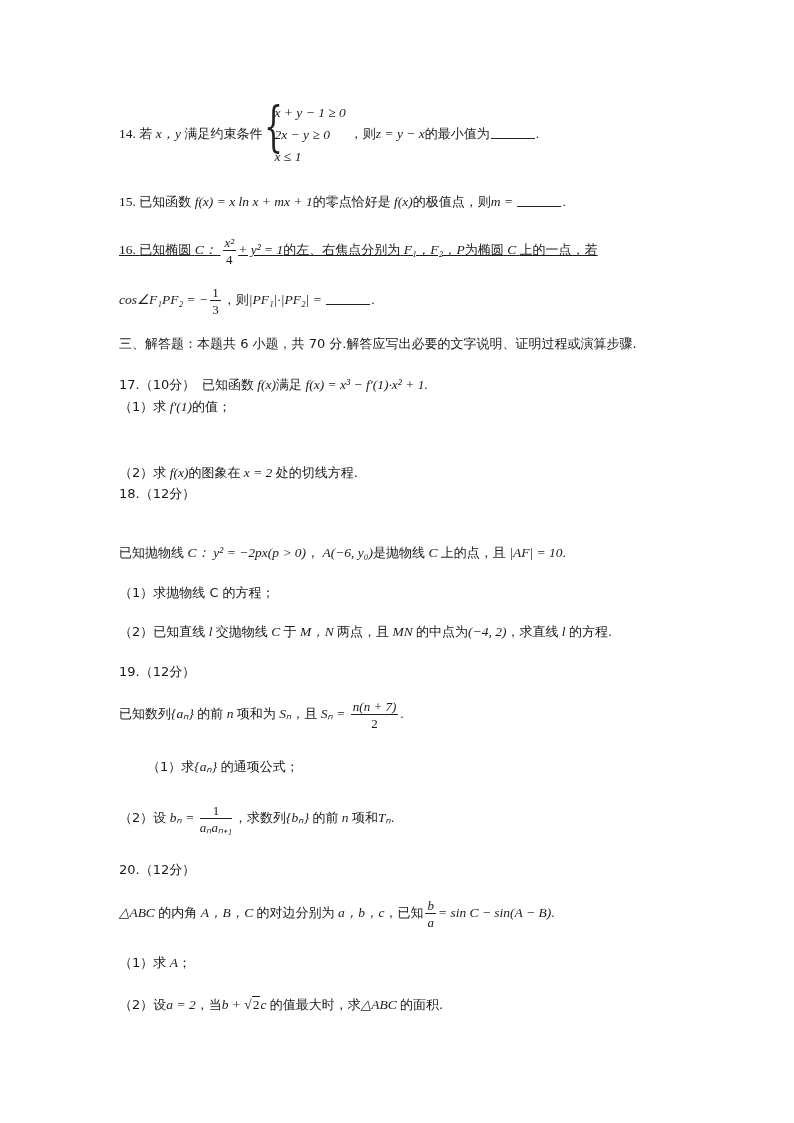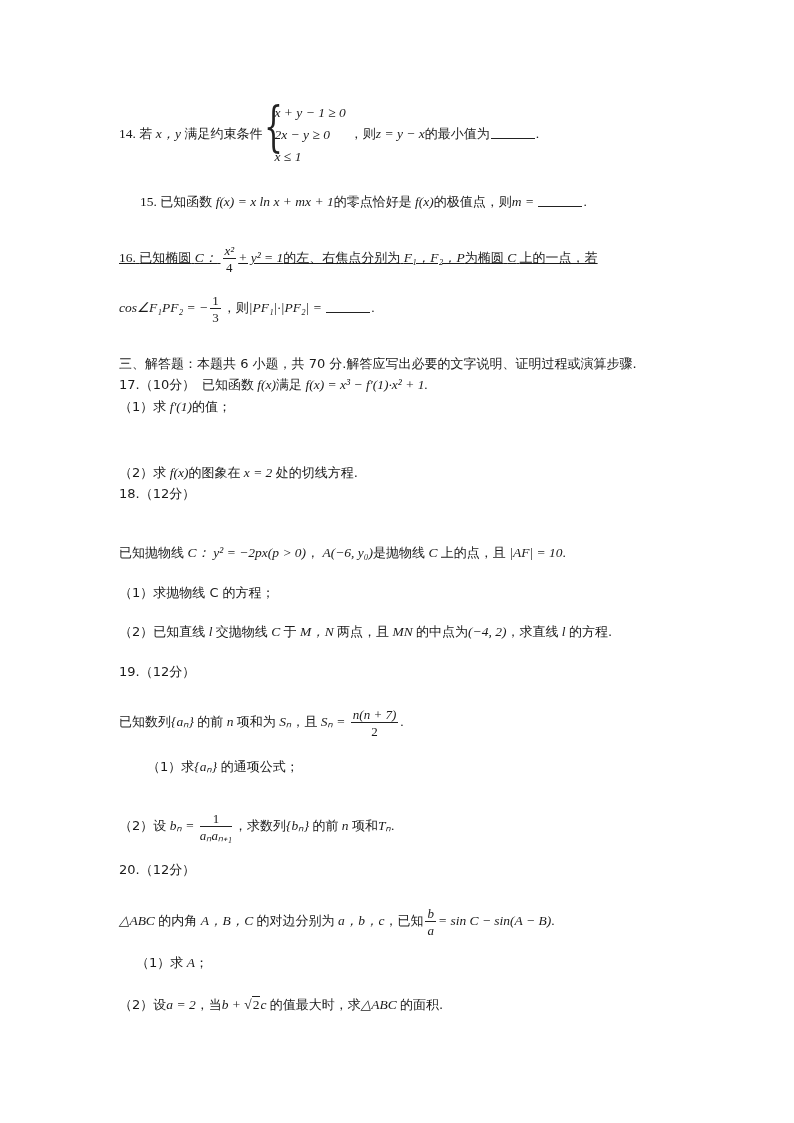--- a/index.html
+++ b/index.html
@@ -3,39 +3,39 @@
 <meta charset="utf-8">
 <style>
   html, body { margin: 0; padding: 0; background: #ffffff; }
   body { width: 794px; height: 1123px; position: relative; overflow: hidden;
          font-family: "Liberation Serif", "DejaVu Serif", serif; color: #1a1a1a; font-size: 13.5px; }
   .line { position: absolute; left: 119px; white-space: nowrap; line-height: 1; }
   .cn { font-family: "DejaVu Sans", "Liberation Sans", sans-serif; font-size: 13px; }
   i, .m { font-style: italic; font-family: "Liberation Serif", serif; }
   .rm { font-style: normal; font-family: "Liberation Serif", serif; }
   .blank { display: inline-block; width: 44px; border-bottom: 1px solid #222; height: 12px; vertical-align: -1px; margin: 0 1px; }
-  .frac { display: inline-block; vertical-align: middle; text-align: center; margin: 8px 2px; }
+  .frac { display: inline-block; vertical-align: middle; text-align: center; margin: 0 2px; }
   .frac .num { display: block; padding: 0 2px 1px 2px; border-bottom: 1px solid #222; font-size: 13px; }
   .frac .den { display: block; padding-top: 2px; font-size: 13px; }
   .sys { display: inline-block; vertical-align: middle; position: relative; padding-left: 10px; margin: 0 4px 0 2px; }
   .sys .brace { position: absolute; left: 0; top: -2px; font-size: 54px; line-height: 1; font-family: "DejaVu Serif", serif; transform: scaleX(0.55); transform-origin: left; color: #222; }
   .sys .row { display: block; line-height: 22px; height: 22px; }
   .sqrt { border-top: 1px solid #222; padding: 0 1px; }
 </style>
 </head>
 <body>
 
 <div class="line" style="top:102px;">
   <span class="rm">14.</span>
   <span class="cn">若</span>
   <i>x，y</i>
   <span class="cn">满足约束条件</span><span class="sys"><span class="brace">{</span><span class="row m">x + y − 1 ≥ 0</span><span class="row m">2x − y ≥ 0</span><span class="row m">x ≤ 1</span></span><span class="cn">，则</span><i>z = y − x</i><span class="cn">的最小值为</span><span class="blank"></span><span>.</span>
 </div>
 
-<div class="line" style="top:194px;margin-left:21px;">
+<div class="line" style="top:194px;">
   <span class="rm">15.</span>
   <span class="cn">已知函数</span>
   <i>f(x) = x ln x + mx + 1</i><span class="cn">的零点恰好是</span>
   <i>f(x)</i><span class="cn">的极值点，则</span><i>m =</i>
   <span class="blank"></span><span>.</span>
 </div>
 
 <div class="line" style="top:236px;text-decoration:underline;">
   <span class="rm">16.</span>
   <span class="cn">已知椭圆</span>
@@ -44,21 +44,21 @@
   <i>F₁，F₂，P</i><span class="cn">为椭圆</span>
   <i>C</i>
   <span class="cn">上的一点，若</span>
 </div>
 
 <div class="line" style="top:286px;">
   <i>cos∠F₁PF₂ = −</i><span class="frac"><span class="num rm">1</span><span class="den rm">3</span></span><span class="cn">，则</span><i>|PF₁|·|PF₂| =</i>
   <span class="blank"></span><span>.</span>
 </div>
 
-<div class="line cn" style="top:357px;">三、解答题：本题共 6 小题，共 70 分.解答应写出必要的文字说明、证明过程或演算步骤.</div>
+<div class="line cn" style="top:337px;">三、解答题：本题共 6 小题，共 70 分.解答应写出必要的文字说明、证明过程或演算步骤.</div>
 
 <div class="line" style="top:378px;">
   <span class="cn">17.（10分）</span>
   &nbsp;<span class="cn">已知函数</span>
   <i>f(x)</i><span class="cn">满足</span>
   <i>f(x) = x³ − f′(1)·x² + 1.</i>
 </div>
 <div class="line" style="top:400px;">
   <span class="cn">（1）求</span>
   <i>f′(1)</i><span class="cn">的值；</span>
@@ -119,21 +119,21 @@
 </div>
 
 <div class="line cn" style="top:863px;">20.（12分）</div>
 <div class="line" style="top:899px;">
   <i>△ABC</i>
   <span class="cn">的内角</span>
   <i>A，B，C</i>
   <span class="cn">的对边分别为</span>
   <i>a，b，c</i><span class="cn">，已知</span><span class="frac"><span class="num m">b</span><span class="den m">a</span></span><i>= sin C − sin(A − B)</i><span>.</span>
 </div>
-<div class="line" style="top:956px;margin-left:17px;">
+<div class="line" style="top:956px;">
   <span class="cn">（1）求</span>
   <i>A</i><span class="cn">；</span>
 </div>
 <div class="line" style="top:998px;">
   <span class="cn">（2）设</span><i>a = 2</i><span class="cn">，当</span><i>b + √</i><span class="sqrt rm">2</span><i>c</i>
   <span class="cn">的值最大时，求</span><i>△ABC</i>
   <span class="cn">的面积.</span>
 </div>
 
 </body></html>

